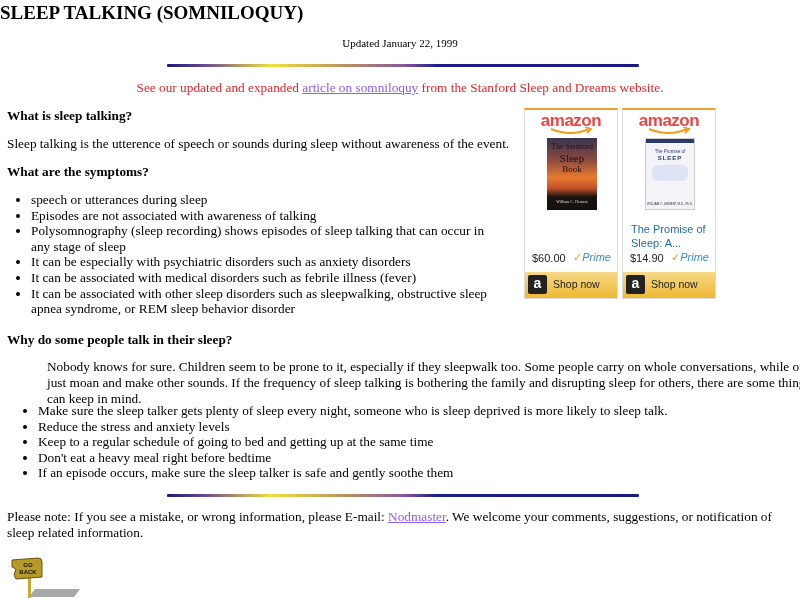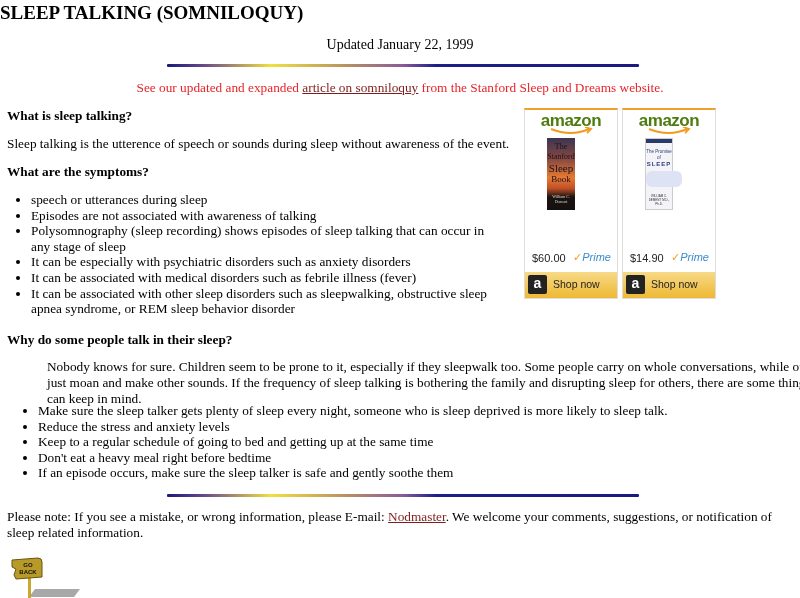--- a/index.html
+++ b/index.html
@@ -1,35 +1,35 @@
 <!DOCTYPE html>
 <html><head>
 <meta charset="utf-8">
 <style>
   html, body { margin:0; padding:0; background:#fff; }
   body { width:800px; height:598px; overflow:hidden; position:relative;
          font-family:"Liberation Serif", "DejaVu Serif", serif; font-size:13.3px; color:#000; }
   .title { position:absolute; top:2px; left:0; width:800px; text-align:left;
            font-size:19px; font-weight:bold; }
-  .updated { position:absolute; top:37px; left:0; width:800px; text-align:center; font-size:14px; }
+  .updated { position:absolute; top:37px; left:0; width:800px; text-align:center; font-size:11px; }
   .rule { position:absolute; height:3px; border-radius:1px;
           background:linear-gradient(to right, #1a1a7a 0%, #6a4a8a 8%, #f0e040 22%, #b89060 38%, #8a5a9a 50%, #1e1e88 57%, #1a1a80 100%); }
   .rule1 { top:64px; left:167px; width:472px; }
   .rule2 { top:494px; left:167px; width:472px; }
   .see { position:absolute; top:80px; left:0; width:800px; text-align:center; color:#e8242a; font-size:13.3px; }
-  a.link { color:#7f1d1d; text-decoration:underline; }
+  a.link { color:#8b5cf6; text-decoration:underline; }
   .h { position:absolute; left:7px; font-weight:bold; font-size:13.3px; }
   .p { position:absolute; left:7px; font-size:13.3px; line-height:16px; }
   ul { position:absolute; margin:0; padding-left:31px; font-size:13.3px; line-height:15.6px; }
   ul li { margin:0; }
   .amz { position:absolute; top:108px; width:92px; height:188px; border:1px solid #ddd;
          border-top:2px solid #f0a030; background:#fff; font-family:"Liberation Sans", "DejaVu Sans", sans-serif; }
-  .amz .logo { text-align:center; font-weight:bold; font-size:17px; letter-spacing:-0.5px; margin-top:1px; color:#4d7c0f; }
+  .amz .logo { text-align:center; font-weight:bold; font-size:17px; letter-spacing:-0.5px; margin-top:1px; color:#ef4444; }
   .amz .smile { display:block; margin:-4px auto 0; width:44px; height:8px; }
-  .amz .cover { position:absolute; top:28px; left:22px; width:28px; height:72px; }
+  .amz .cover { position:absolute; top:28px; left:22px; width:50px; height:72px; }
   .amz .name { position:absolute; top:112px; left:8px; width:82px; color:#1f6ab7; font-size:11px; line-height:14px; }
   .amz .price { position:absolute; top:142px; left:7px; font-size:11px; color:#222; }
   .amz .prime { position:absolute; top:141px; left:48px; font-size:11px; font-style:italic; font-weight:normal; color:#3a8bd0; }
   .amz .prime .chk { color:#f39a1c; font-style:normal; }
   .amz .shop { position:absolute; bottom:0; left:0; width:92px; height:26px;
                background:linear-gradient(#f7d987, #eeb933); }
   .amz .shop .a { position:absolute; left:3px; top:3px; width:19px; height:19px; background:#222; border-radius:2px;
                   color:#fff; font-weight:bold; font-size:14px; text-align:center; line-height:16px; }
   .amz .shop .t { position:absolute; left:28px; top:6px; font-size:10.5px; color:#222; }
   .goback { position:absolute; left:10px; top:555px; }
@@ -104,20 +104,21 @@
   </svg>
   <div class="cover" style="background:#f4f4f8; border:1px solid #ccc; box-sizing:border-box;">
     <div style="height:4px; background:#2a3a6a;"></div>
     <div style="text-align:center; font-family:'Liberation Sans',sans-serif; color:#2a3a7a; font-size:4.5px; line-height:6px; padding-top:6px;">
       <div>The Promise of</div>
       <div style="font-size:6px; font-weight:bold; letter-spacing:1px;">SLEEP</div>
     </div>
     <div style="margin:4px auto 0; width:36px; height:16px; background:#dde2f4; border-radius:6px;"></div>
     <div style="position:absolute; bottom:3px; width:100%; text-align:center; color:#333; font-size:3px; font-family:'Liberation Sans',sans-serif;">WILLIAM C. DEMENT M.D., Ph.D.</div>
   </div>
+  <div class="name">The Promise of Sleep: A...</div>
   <div class="price">$14.90</div>
   <div class="prime"><span class="chk">✓</span><span>Prime</span></div>
   <div class="shop">
     <div class="a">a</div>
     <div class="t">Shop now</div>
   </div>
 </div>
 
 <div class="goback">
   <svg width="75" height="45" viewBox="0 0 75 45">

